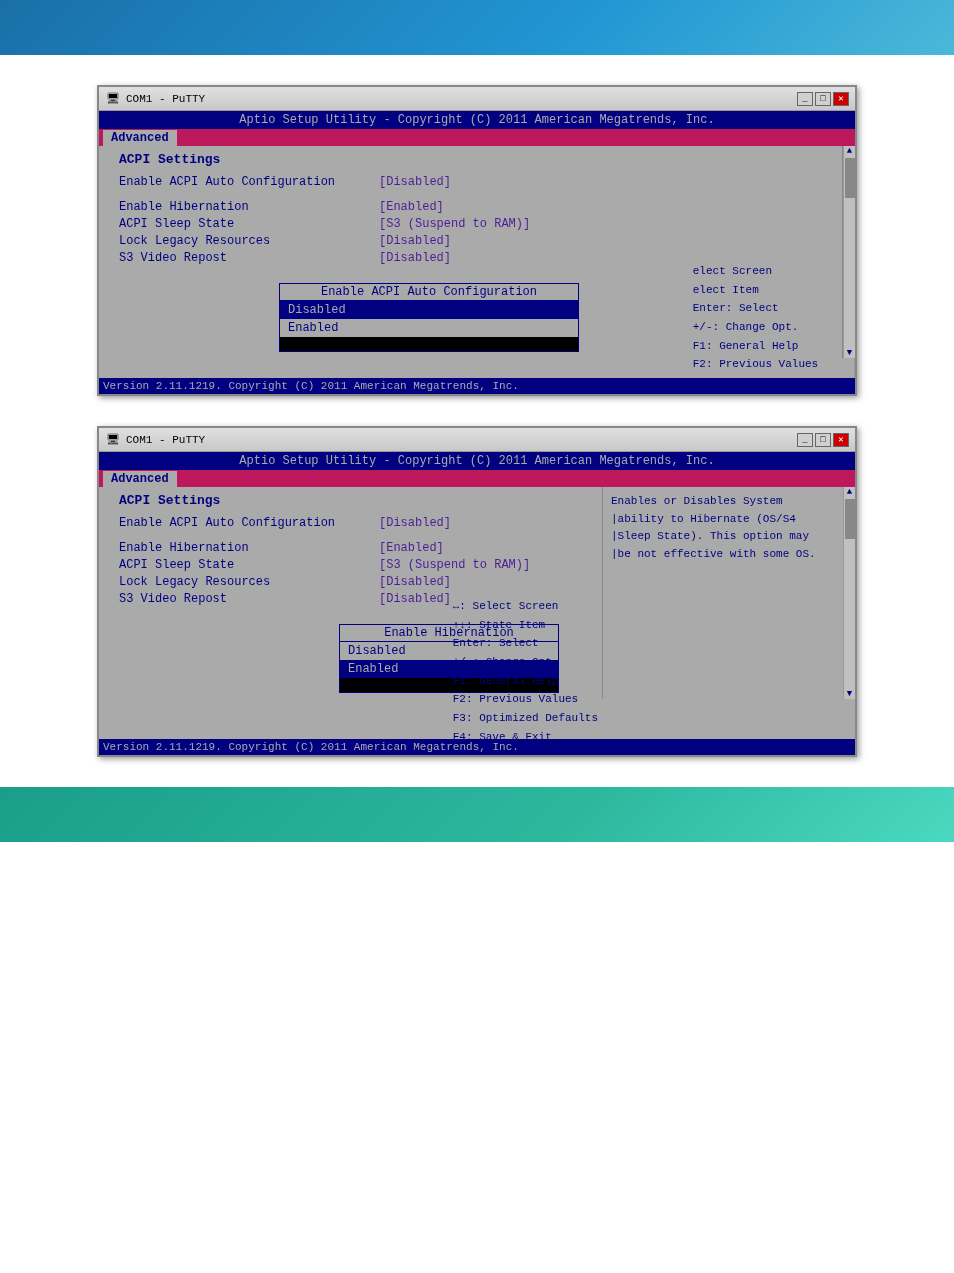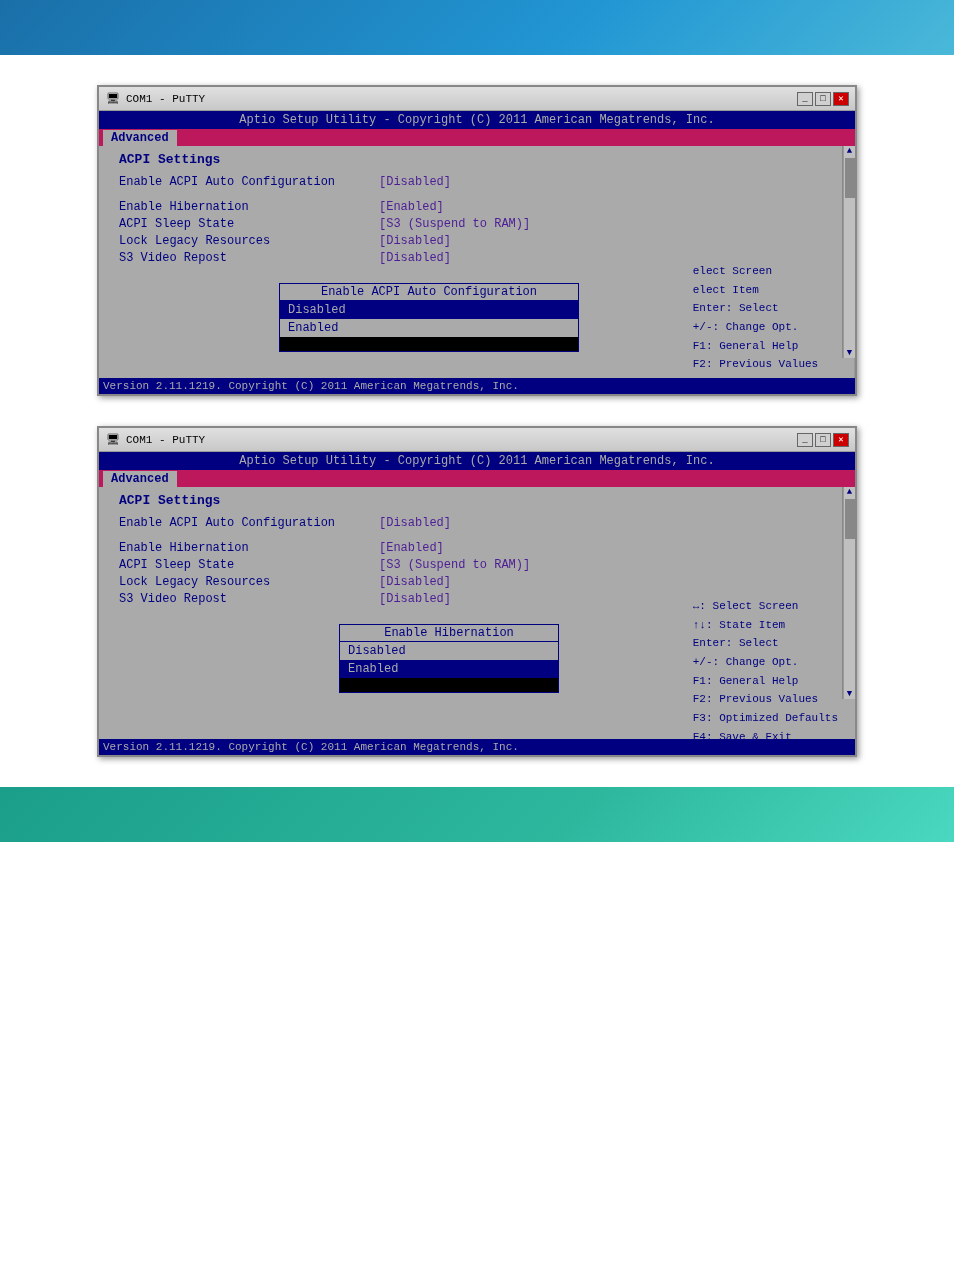--- a/index.html
+++ b/index.html
@@ -346,20 +346,28 @@
             <div>+/-: Change Opt.</div>
             <div>F1: General Help</div>
             <div>F2: Previous Values</div>
             <div>F3: Optimized Defaults</div>
             <div>F4: Save &amp; Exit</div>
             <div>ESC: Exit</div>
           </div>
 
         </div>
 
+        <div class="bios-sidebar">
+          <div style="font-size:11px; line-height:1.6; color:#000080; font-family:'Courier New',monospace;">
+            Enables or Disables System<br>
+            |ability to Hibernate (OS/S4<br>
+            |Sleep State). This option may<br>
+            |be not effective with some OS.
+          </div>
+        </div>
 
         <div class="putty-scrollbar">
           <div style="font-size:9px; text-align:center; cursor:pointer;">▲</div>
           <div class="scroll-thumb"></div>
           <div style="font-size:9px; text-align:center; cursor:pointer; margin-top:auto;">▼</div>
         </div>
       </div>
 
       <div style="height: 40px; background:#aaaaaa;"></div>
 

